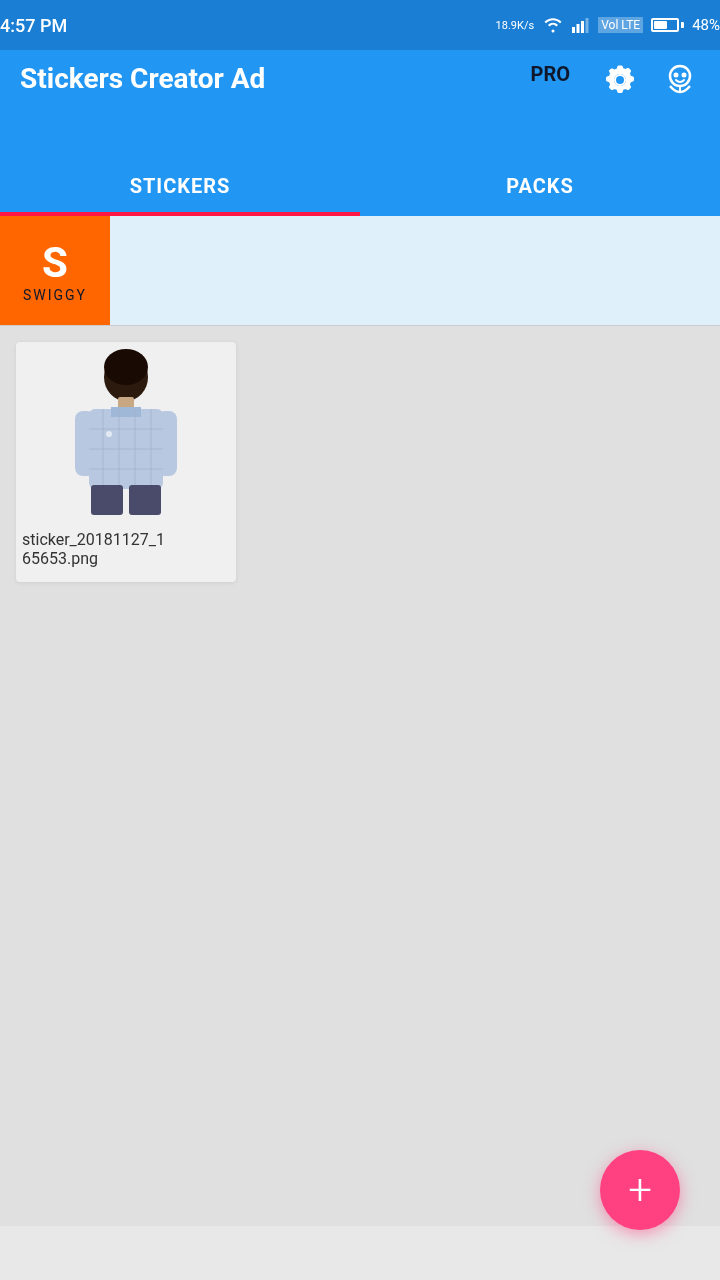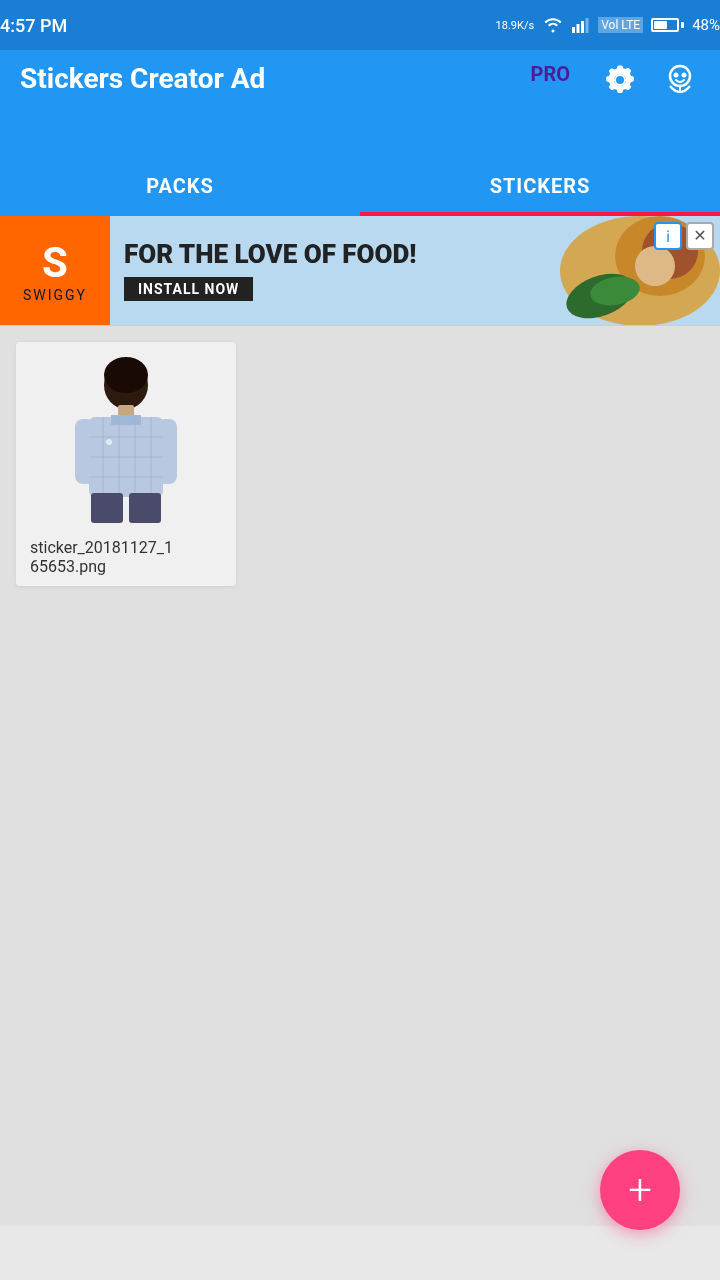--- a/index.html
+++ b/index.html
@@ -44,21 +44,21 @@
       padding: 12px 20px;
       gap: 12px;
     }
     .app-title {
       color: white;
       font-size: 28px;
       font-weight: bold;
       flex: 1;
     }
     .pro-badge {
-      color: #4c1d95;
+      color: #0f172a;
       font-size: 20px;
       font-weight: bold;
       margin-right: 10px;
     }
     .header-icon {
       color: white;
       font-size: 34px;
       margin-left: 10px;
       cursor: pointer;
     }
@@ -205,21 +205,21 @@
 
     .sticker-card {
       width: 220px;
       min-height: 240px;
       background: #f0f0f0;
       border-radius: 4px;
       display: flex;
       flex-direction: column;
       align-items: center;
       justify-content: flex-start;
-      padding: 10px;
+      padding: 2px;
       cursor: pointer;
       box-shadow: 0 1px 4px rgba(0,0,0,0.08);
     }
 
     .sticker-image-area {
       width: 200px;
       height: 180px;
       display: flex;
       align-items: center;
       justify-content: center;
@@ -339,49 +339,33 @@
       <circle cx="16" cy="13" r="2.5"></circle>
       <circle cx="24" cy="13" r="2.5"></circle>
       <path d="M16 18 Q20 22 24 18" stroke="white" stroke-width="2" fill="none" stroke-linecap="round"></path>
       <path d="M10 24 Q20 36 30 24" stroke="white" stroke-width="2.5" fill="none"></path>
       <line x1="20" y1="24" x2="20" y2="30" stroke="white" stroke-width="2"></line>
     </svg>
   </span>
 </div>
 
 <div class="tab-bar">
+  <div class="tab-item active">
+    <span>STICKERS</span>
+  </div>
   <div class="tab-item">
     <span>PACKS</span>
   </div>
-  <div class="tab-item active">
-    <span>STICKERS</span>
-  </div>
 </div>
 
 <div class="ad-banner">
 
   <div class="ad-logo">
     <span class="swiggy-s">S</span>
     <span class="swiggy-text">SWIGGY</span>
-  </div>
-  <div class="ad-content">
-    <span class="ad-headline">FOR THE LOVE OF FOOD!</span>
-    <span class="ad-cta">INSTALL NOW</span>
-
-    <svg style="position:absolute;right:0;top:0;width:160px;height:110px;" viewBox="0 0 160 110">
-      <ellipse cx="80" cy="55" rx="80" ry="55" fill="#d4a853"></ellipse>
-      <ellipse cx="100" cy="40" rx="45" ry="40" fill="#c8882a"></ellipse>
-      <circle cx="110" cy="35" r="28" fill="#a0522d"></circle>
-      <circle cx="95" cy="50" r="20" fill="#deb887"></circle>
-
-      <ellipse cx="40" cy="80" rx="35" ry="20" fill="#2d6a2d" transform="rotate(-20 40 80)"></ellipse>
-      <ellipse cx="55" cy="75" rx="25" ry="14" fill="#3a8a3a" transform="rotate(-10 55 75)"></ellipse>
-    </svg>
-    <div class="ad-info-btn">ℹ</div>
-    <div class="ad-close-btn">✕</div>
   </div>
 </div>
 
 <div class="content-area">
   <div class="sticker-grid">
 
     <div class="sticker-card">
       <div class="sticker-image-area">
 
         <svg width="130" height="170" viewBox="0 0 130 170">

